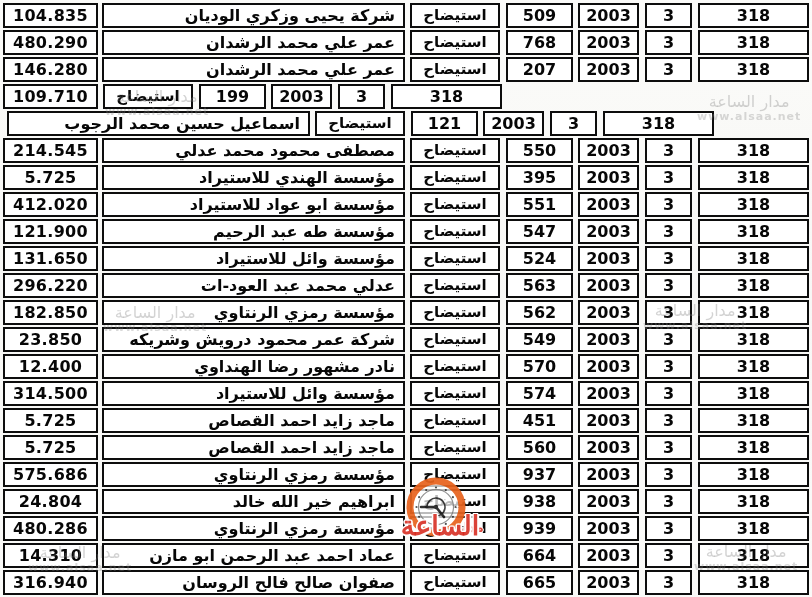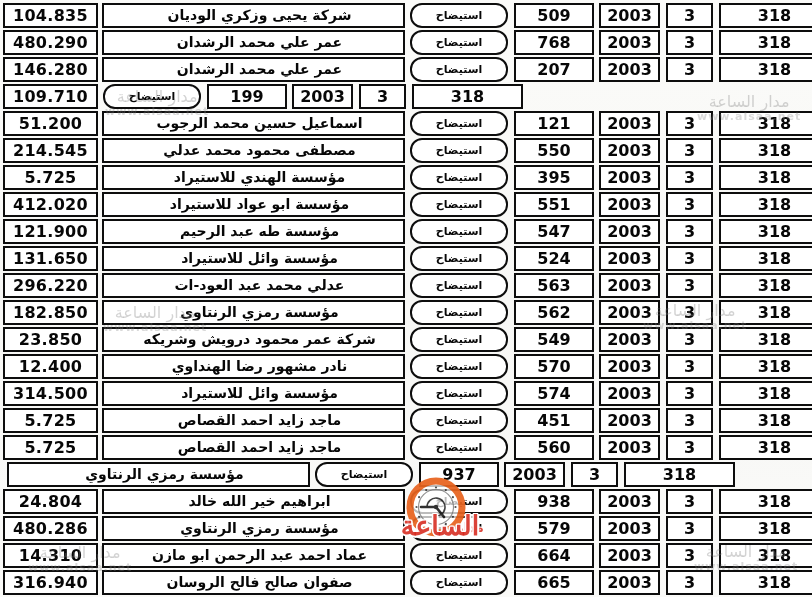--- a/index.html
+++ b/index.html
@@ -26,25 +26,25 @@
     font-weight:bold;
     color:#070707;
     line-height:21px;
     text-align:center;
     white-space:nowrap;
     overflow:hidden;
   }
   .c-amount{width:95px;font-size:16px;letter-spacing:0.3px;}
   .c-name{
     width:303px;margin-left:4px;
-    direction:rtl;text-align:center;padding:0 8px 0 20px;
-    font-size:14px;
-  }
-  .c-rtype{width:98px;margin-left:5px;direction:rtl;font-size:11px;border-radius:12px;}
-  .c-serial{width:80px;margin-left:6px;font-size:16px;}
+    direction:rtl;text-align:right;padding:0 8px 0 20px;
+    font-size:16px;
+  }
+  .c-rtype{width:90px;margin-left:5px;direction:rtl;font-size:15px;}
+  .c-serial{width:67px;margin-left:6px;font-size:16px;}
   .c-year{width:61px;margin-left:5px;font-size:16px;}
   .c-month{width:47px;margin-left:6px;font-size:16px;}
   .c-code{width:111px;margin-left:6px;font-size:16px;}
 
   
   .wm-tile{
     position:absolute;
     text-align:center;
     pointer-events:none;
     line-height:1.1;
@@ -129,21 +129,20 @@
     <div class="row">
       <div class="cell c-amount">109.710</div>
       <div class="cell c-rtype">استيضاح</div>
       <div class="cell c-serial">199</div>
       <div class="cell c-year">2003</div>
       <div class="cell c-month">3</div>
       <div class="cell c-code">318</div>
     </div>
 
     <div class="row">
-      <div class="cell c-amount">51.200</div>
       <div class="cell c-name">اسماعيل حسين محمد الرجوب</div>
       <div class="cell c-rtype">استيضاح</div>
       <div class="cell c-serial">121</div>
       <div class="cell c-year">2003</div>
       <div class="cell c-month">3</div>
       <div class="cell c-code">318</div>
     </div>
 
     <div class="row">
       <div class="cell c-amount">214.545</div>
@@ -259,20 +258,21 @@
       <div class="cell c-amount">5.725</div>
       <div class="cell c-name">ماجد زايد احمد القصاص</div>
       <div class="cell c-rtype">استيضاح</div>
       <div class="cell c-serial">560</div>
       <div class="cell c-year">2003</div>
       <div class="cell c-month">3</div>
       <div class="cell c-code">318</div>
     </div>
 
     <div class="row">
+      <div class="cell c-amount">575.686</div>
       <div class="cell c-name">مؤسسة رمزي الرنتاوي</div>
       <div class="cell c-rtype">استيضاح</div>
       <div class="cell c-serial">937</div>
       <div class="cell c-year">2003</div>
       <div class="cell c-month">3</div>
       <div class="cell c-code">318</div>
     </div>
 
     <div class="row">
       <div class="cell c-amount">24.804</div>
@@ -281,21 +281,21 @@
       <div class="cell c-serial">938</div>
       <div class="cell c-year">2003</div>
       <div class="cell c-month">3</div>
       <div class="cell c-code">318</div>
     </div>
 
     <div class="row">
       <div class="cell c-amount">480.286</div>
       <div class="cell c-name">مؤسسة رمزي الرنتاوي</div>
       <div class="cell c-rtype">استيضاح</div>
-      <div class="cell c-serial">579</div>
+      <div class="cell c-serial">939</div>
       <div class="cell c-year">2003</div>
       <div class="cell c-month">3</div>
       <div class="cell c-code">318</div>
     </div>
 
     <div class="row">
       <div class="cell c-amount">14.310</div>
       <div class="cell c-name">عماد احمد عبد الرحمن ابو مازن</div>
       <div class="cell c-rtype">استيضاح</div>
       <div class="cell c-serial">664</div>

